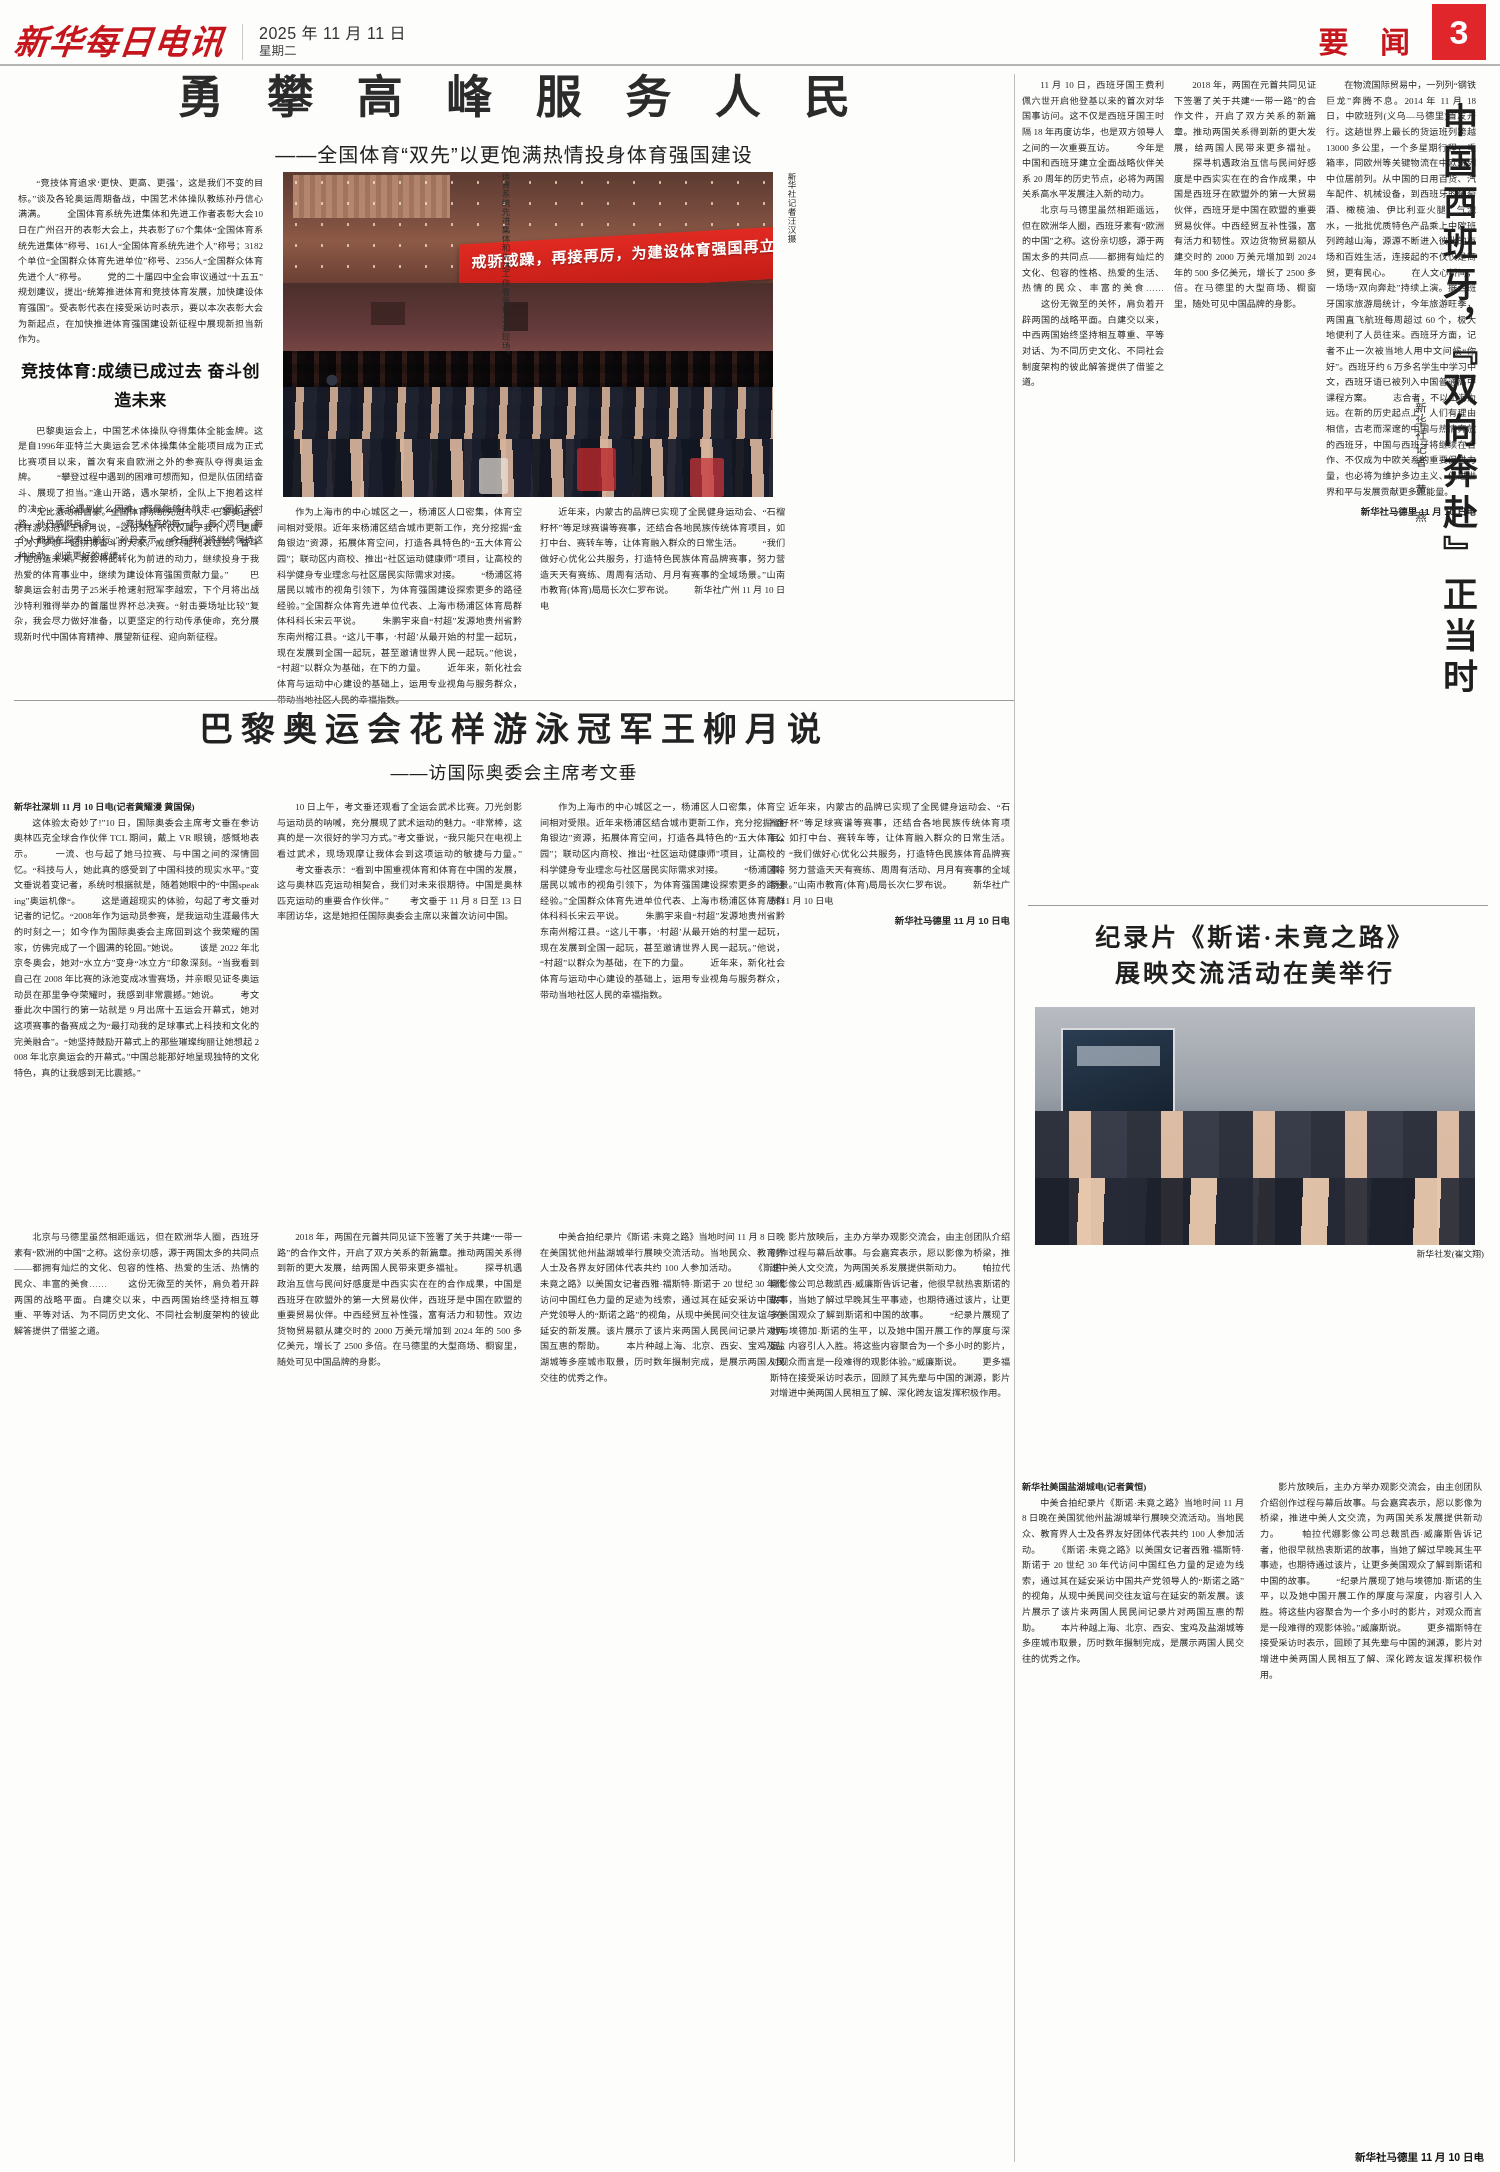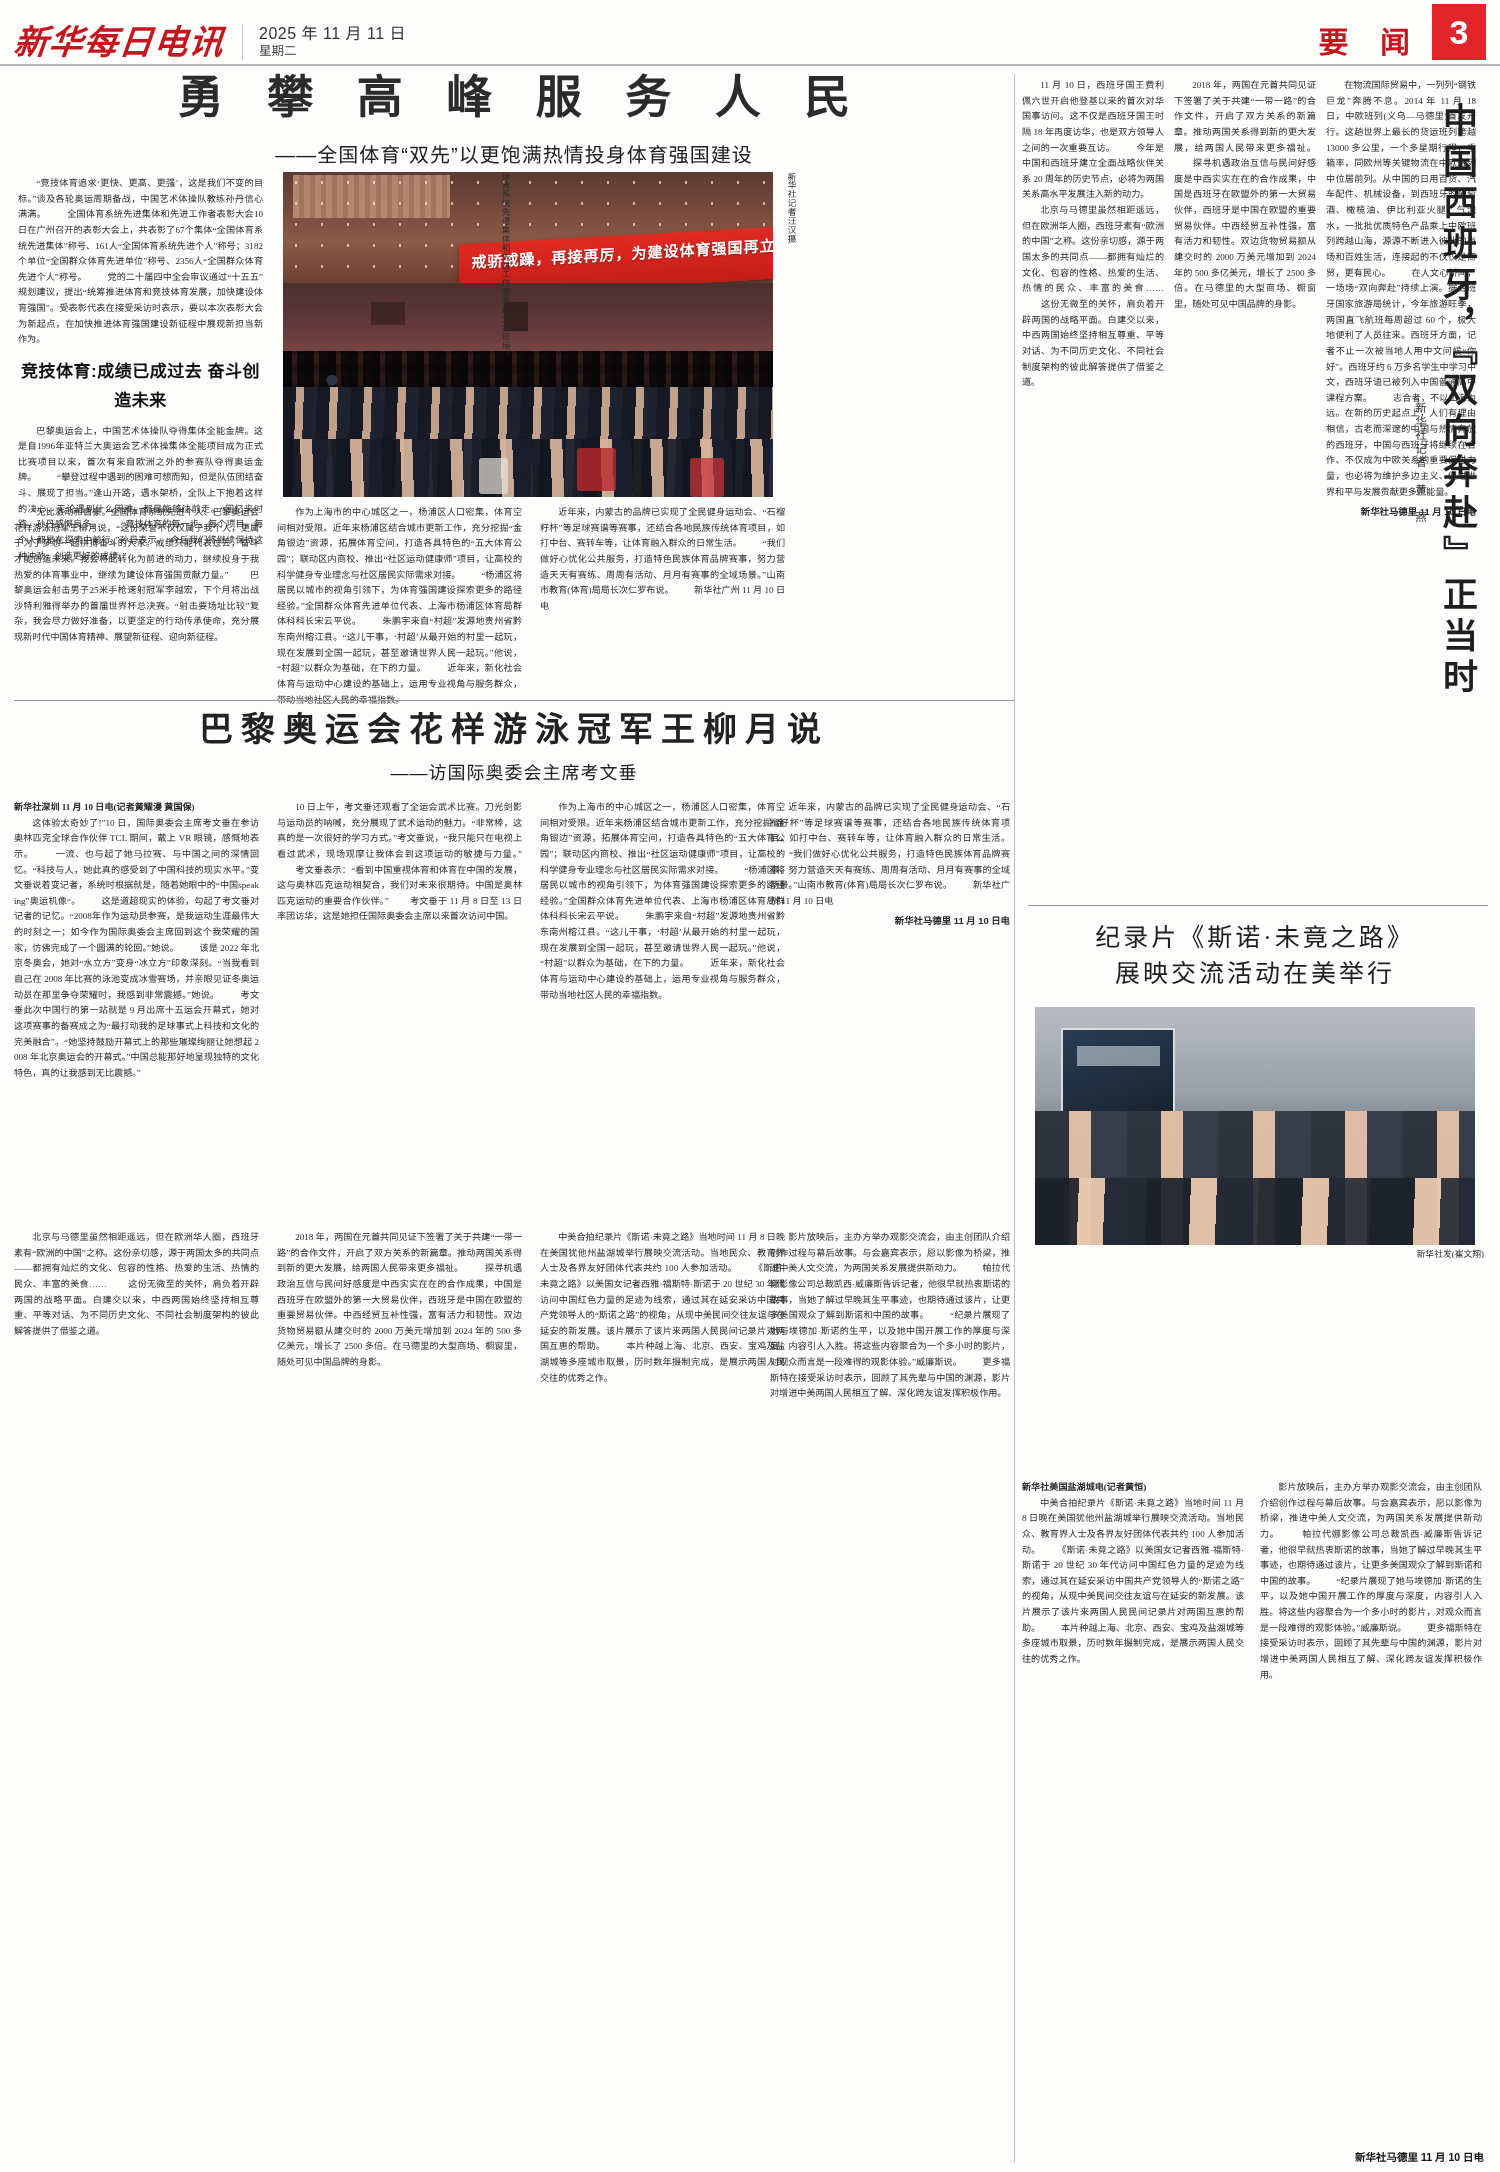--- a/index.html
+++ b/index.html
@@ -172,21 +172,21 @@
   }
   .second-sub{
     text-align:center;font-size:18px;margin-top:7px;letter-spacing:1px;
     font-family:"Liberation Sans",sans-serif;color:#222;
   }
   .sc{position:absolute;top:0;width:245px;}
 
   
   .docfeat{position:absolute;left:1022px;top:920px;width:466px;height:1240px;}
   .doc-title{
-    text-align:center;font-family:"Liberation Serif",serif;font-weight:normal;
+    text-align:center;font-family:"Liberation Serif",serif;font-weight:bold;
     font-size:25px;letter-spacing:3px;color:#1f1f1f;line-height:1.45;
   }
   .doc-photo{
     margin:14px auto 0 auto;width:440px;height:238px;position:relative;overflow:hidden;
     background:linear-gradient(#8c8f96,#6e727b 40%,#4e525c 100%);
   }
   .dp-wall{position:absolute;left:0;top:0;width:100%;height:52%;
     background:linear-gradient(180deg,#b9bcc2,#9aa0a8 70%,#7e848e 100%);}
   .dp-screen{position:absolute;left:6%;top:9%;width:25%;height:38%;
     background:linear-gradient(160deg,#2a3d52,#16212e);border:2px solid #d8dade;}

